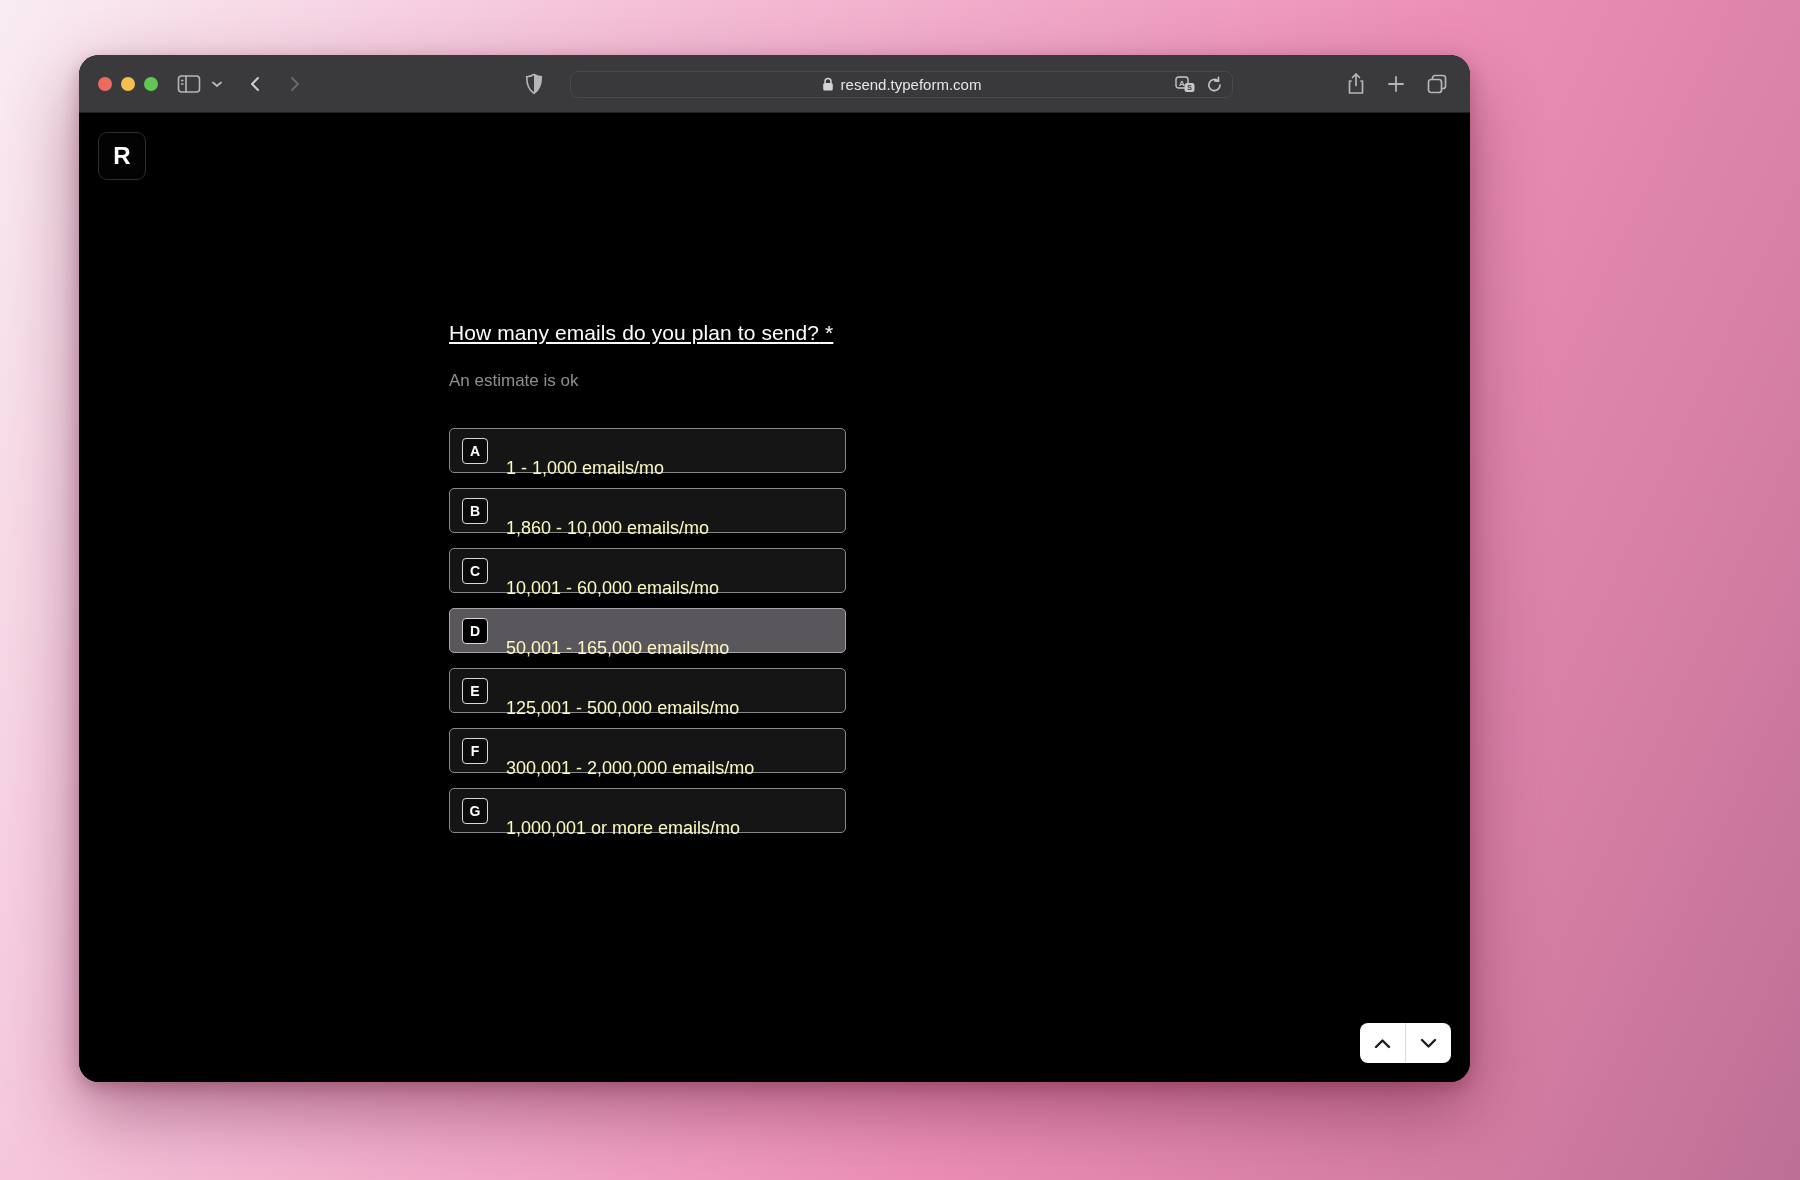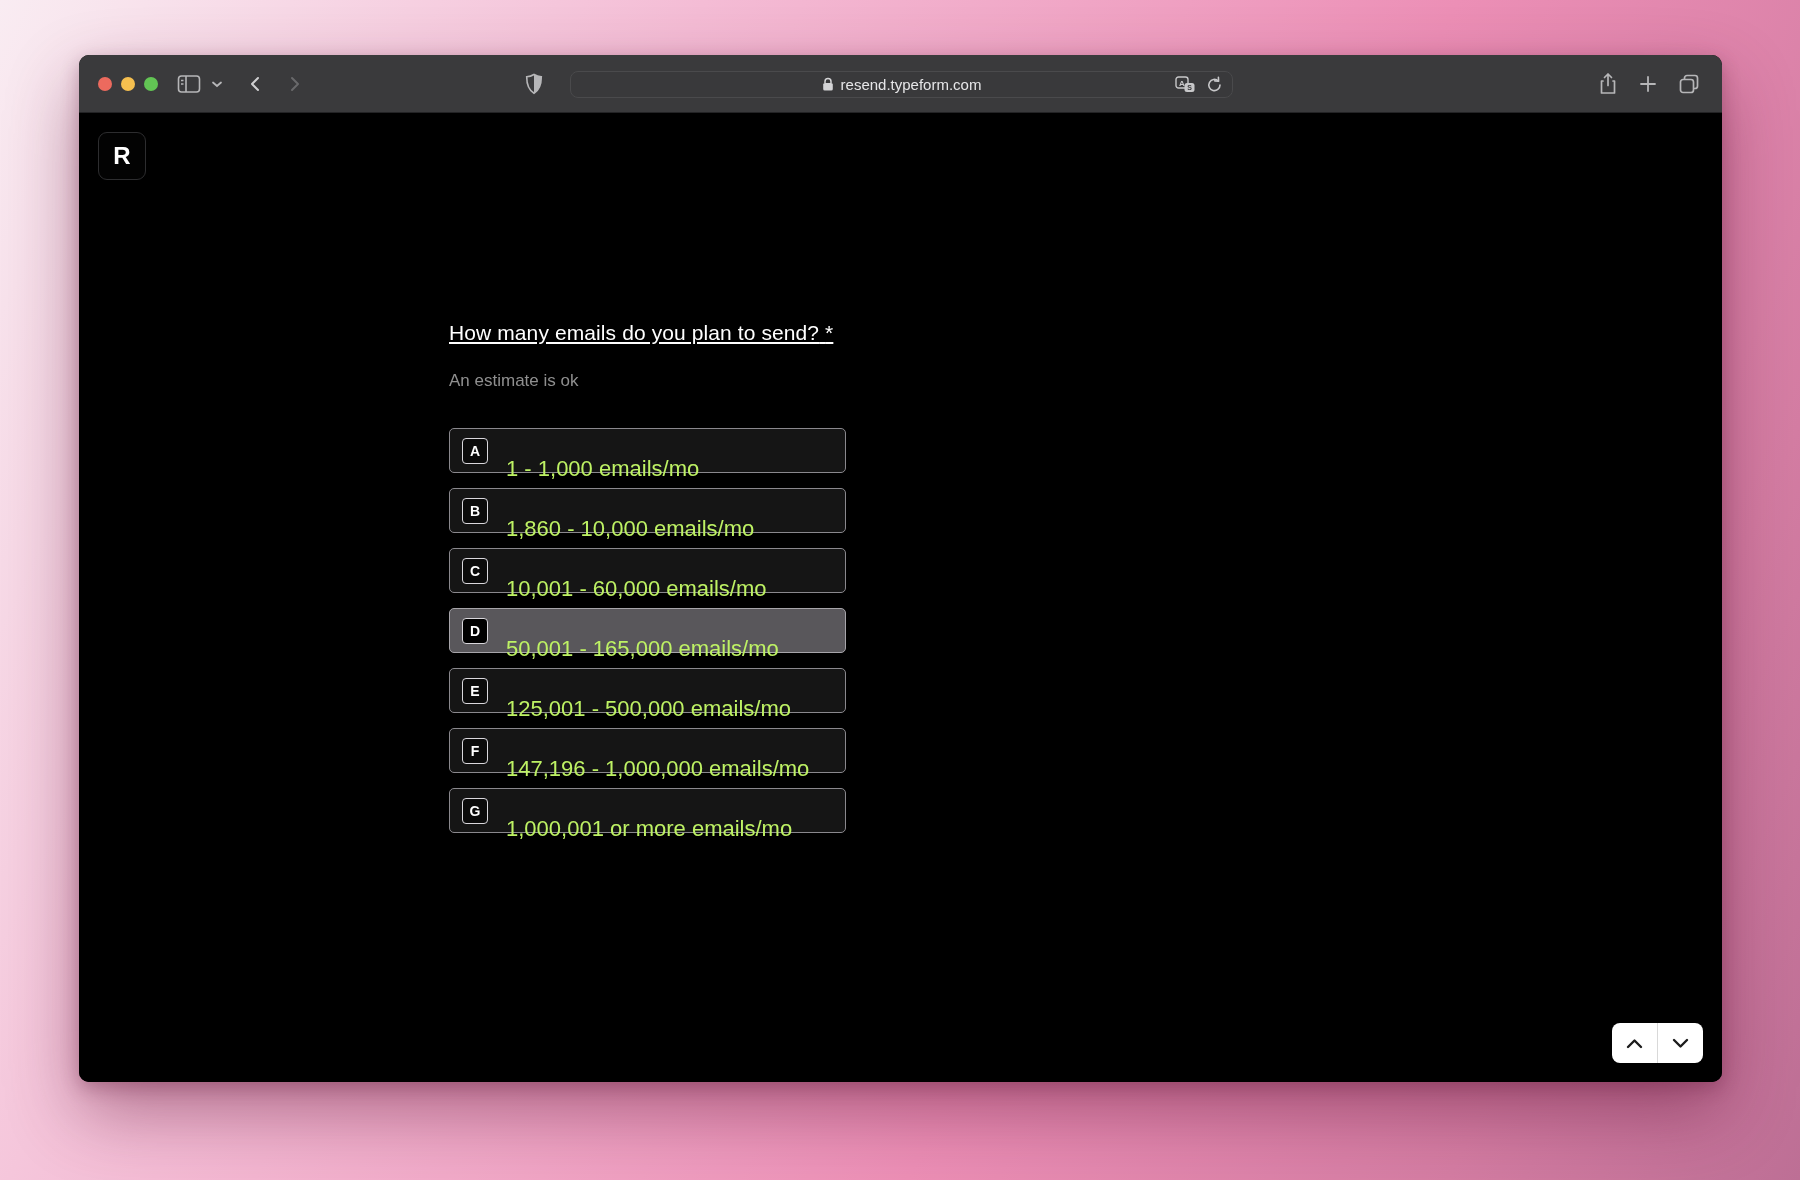--- a/index.html
+++ b/index.html
@@ -5,22 +5,22 @@
   * { margin:0; padding:0; box-sizing:border-box; }
   html,body { width:1800px; height:1180px; overflow:hidden; }
   body {
     font-family:"Liberation Sans","DejaVu Sans",sans-serif;
     background:linear-gradient(115deg,#f9ecf2 0%,#f4bcd5 30%,#ec8fb6 62%,#d47da3 85%,#bd6f95 100%);
     position:relative;
   }
 
   
   .window {
-    position:absolute; left:79px; top:55px; width:1643px; height:1027px;
-    border-radius:10px; overflow:hidden;
+    position:absolute; left:79px; top:55px; width:1391px; height:1027px;
+    border-radius:20px; overflow:hidden;
     box-shadow:0 30px 70px rgba(96,22,56,.45), 0 6px 18px rgba(96,22,56,.30);
     background:#000;
   }
   .titlebar {
     position:absolute; left:0; top:0; right:0; height:58px;
     background:#3a3a3c; border-bottom:1px solid #232325;
   }
   .tl-group { position:absolute; left:19px; top:22px; display:flex; gap:9px; }
   .tl { width:14px; height:14px; border-radius:50%; }
 
@@ -55,21 +55,21 @@
   .option {
     width:397px; height:45px; margin-bottom:15px;
     background:#151515; border:1px solid #8a888d; border-radius:5px;
     display:flex; align-items:center; padding-left:12px; cursor:pointer;
   }
   .option .key {
     width:26px; height:26px; border:1px solid #d9d7dc; border-radius:4px;
     background:#0b0b0b; color:#fff; font-size:14px; font-weight:bold;
     display:flex; align-items:center; justify-content:center; flex:0 0 auto;
   }
-  .option .lbl { color:#bef264; font-size:22px; margin-left:18px; white-space:nowrap;margin-top:36px; }
+  .option .lbl { color:#fef9c3; font-size:18px; margin-left:18px; white-space:nowrap;margin-top:36px; }
   .option.selected { background:#59575b; border-color:#a7a5aa; }
   .option.selected .key { background:#000; }
 
   .navpair {
     position:absolute; right:19px; bottom:19px; width:91px; height:40px;
     background:#ffffff; border-radius:8px; display:flex; overflow:hidden;
     box-shadow:0 1px 3px rgba(0,0,0,.4);
   }
   .navbtn { flex:1; display:flex; align-items:center; justify-content:center; cursor:pointer; }
   .navbtn + .navbtn { border-left:1px solid #d9d9d9; }
@@ -183,21 +183,21 @@
         <div class="option selected">
           <span class="key">D</span>
           <span class="lbl">50,001 - 165,000 emails/mo</span>
         </div>
         <div class="option">
           <span class="key">E</span>
           <span class="lbl">125,001 - 500,000 emails/mo</span>
         </div>
         <div class="option">
           <span class="key">F</span>
-          <span class="lbl">147,196 - 1,000,000 emails/mo</span>
+          <span class="lbl">300,001 - 2,000,000 emails/mo</span>
         </div>
         <div class="option">
           <span class="key">G</span>
           <span class="lbl">1,000,001 or more emails/mo</span>
         </div>
       </div>
     </div>
 
     <div class="navpair">
       <div class="navbtn">

